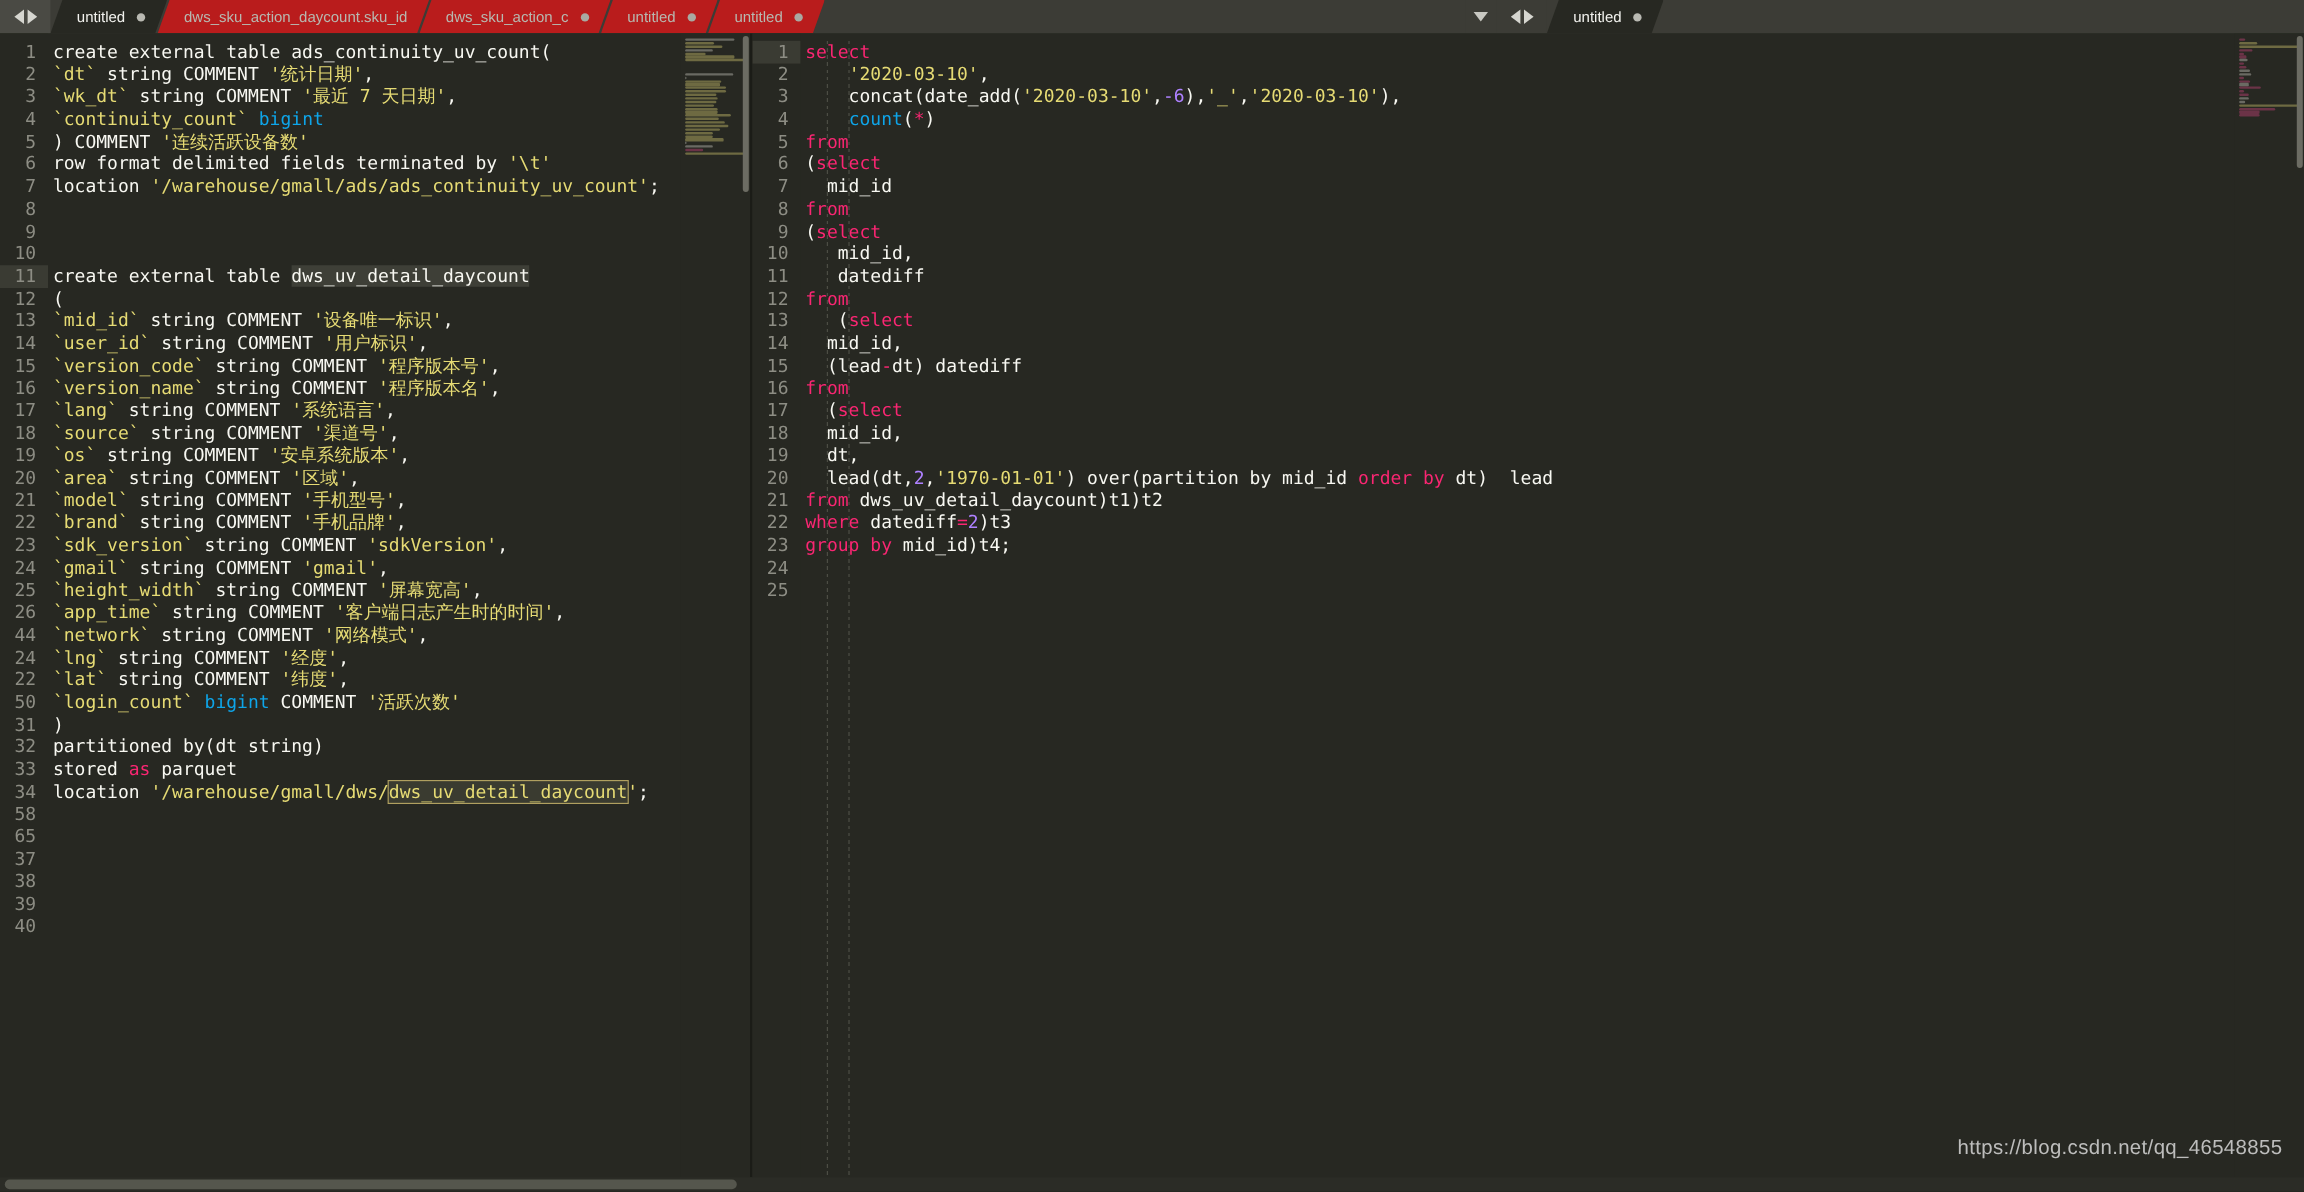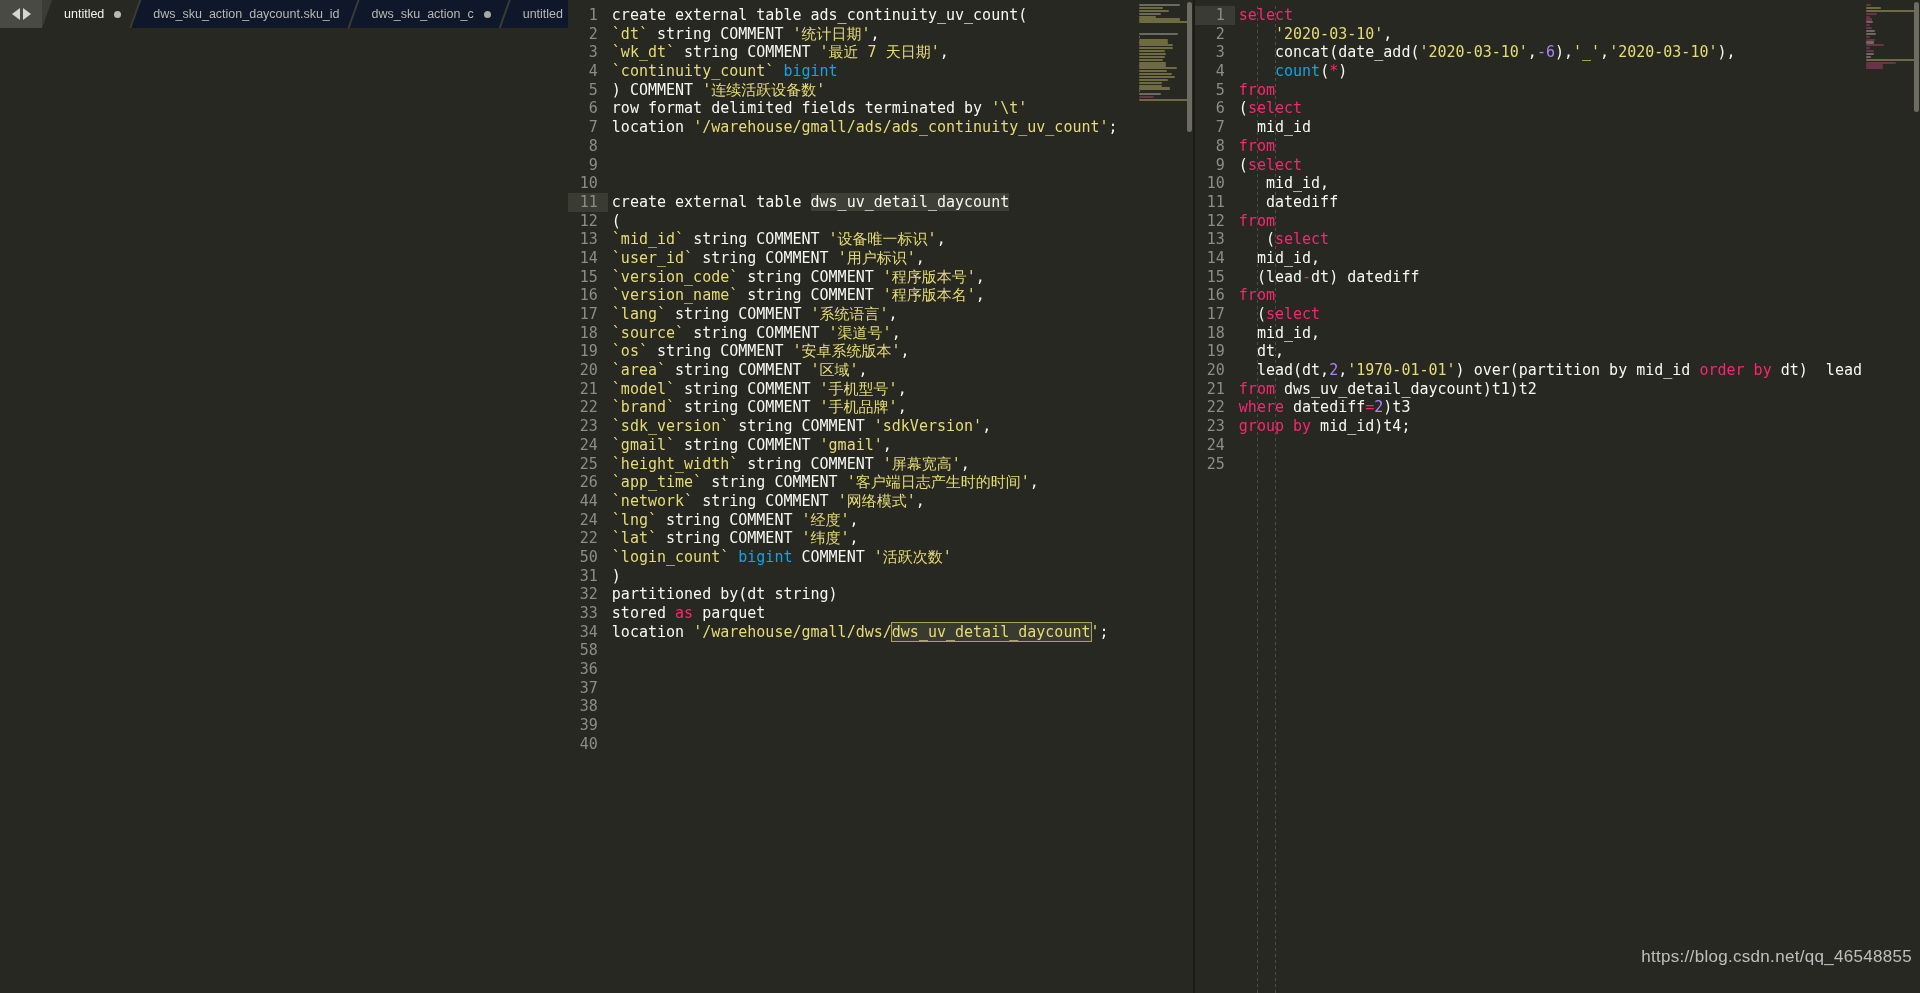--- a/index.html
+++ b/index.html
@@ -1,39 +1,39 @@
 <!DOCTYPE html>
 <html><head>
 <meta charset="utf-8">
 <style>
   * { margin:0; padding:0; box-sizing:border-box; }
   html,body {
     width:1920px; height:993px; overflow:hidden;
     background:#272822;
     font-family:"DejaVu Sans Mono","Liberation Mono",monospace;
   }
-  #app { width:1920px; height:993px; position:relative; display:flex; flex-direction:row; background:#272822; }
+  #app { width:1920px; height:993px; position:relative; display:flex; flex-direction:column; background:#272822; }
 
   
   .tabbar {
     height:28px; min-height:28px; display:flex; align-items:stretch;
     background:#3c3c36; position:relative; overflow:hidden;
   }
   .navarrows {
     width:42px; display:flex; align-items:center; justify-content:center; gap:3px;
     background:#4a4a44; flex:none;
   }
   .navarrows .tri { width:0; height:0; }
   .tri-l { border-top:6px solid transparent; border-bottom:6px solid transparent; border-right:8px solid #d6d6d0; }
   .tri-r { border-top:6px solid transparent; border-bottom:6px solid transparent; border-left:8px solid #d6d6d0; }
   .tri-d { border-left:6px solid transparent; border-right:6px solid transparent; border-top:8px solid #c8c8c2; }
 
   .tab {
     position:relative; display:flex; align-items:center; gap:10px;
-    padding:0 18px 0 22px; background:#0f172a; color:#b8b8b0;
+    padding:0 18px 0 22px; background:#b91c1c; color:#b8b8b0;
     font-family:"Liberation Sans",sans-serif; font-size:12.5px; white-space:nowrap;
     margin-right:-8px;
     clip-path: polygon(10px 0, 100% 0, calc(100% - 10px) 100%, 0 100%);
   }
   .tab.active { background:#272822; color:#f2f2ee; z-index:5; }
   .tab .dot { width:7px; height:7px; border-radius:50%; background:#a9a9a2; flex:none; }
   .tab.active .dot { background:#b9b9b2; }
   .tabbar-spacer { flex:1; background:#3c3c36; }
   .dropcaret { width:26px; display:flex; align-items:center; justify-content:center; background:#3c3c36; flex:none;}
 
@@ -91,21 +91,21 @@
     color:#30343a; font-family:"Liberation Sans",sans-serif; font-size:12px; padding:0 12px;
   }
   .sb-icon {
     width:16px; height:12px; border:1.6px solid #4a4f55; border-radius:2px; margin-right:12px;
     position:relative; flex:none;
   }
   .sb-icon:after { content:""; position:absolute; left:0; right:0; bottom:0; height:3px; background:#4a4f55; }
   .sb-right { margin-left:auto; display:flex; gap:56px; padding-right:26px; }
 
   .watermark {
-    position:absolute; right:8px; bottom:26px; color:#d8d8d8; opacity:.85;
+    position:absolute; right:18px; bottom:26px; color:#d8d8d8; opacity:.85;
     font-family:"Liberation Sans",sans-serif; font-size:17px; letter-spacing:.3px;
     pointer-events:none; white-space:nowrap;
   }
 </style>
 </head>
 <body>
 
 <div id="app">
 
   <div class="tabbar">
@@ -183,21 +183,21 @@
           <div class="ln">26</div>
           <div class="ln">44</div>
           <div class="ln">24</div>
           <div class="ln">22</div>
           <div class="ln">50</div>
           <div class="ln">31</div>
           <div class="ln">32</div>
           <div class="ln">33</div>
           <div class="ln">34</div>
           <div class="ln">58</div>
-          <div class="ln">36</div>
+          <div class="ln">65</div>
           <div class="ln">37</div>
           <div class="ln">38</div>
           <div class="ln">39</div>
           <div class="ln">40</div>
         </div>
       <div class="code" id="code-left"><div class="row"><span class="pl">create external table ads_continuity_uv_count(</span></div><div class="row"><span class="idq">`dt` </span><span class="pl">string COMMENT </span><span class="str">'统计日期'</span><span class="pl">,</span></div><div class="row"><span class="idq">`wk_dt` </span><span class="pl">string COMMENT </span><span class="str">'最近 7 天日期'</span><span class="pl">,</span></div><div class="row"><span class="idq">`continuity_count` </span><span class="type">bigint</span></div><div class="row"><span class="pl">) COMMENT </span><span class="str">'连续活跃设备数'</span></div><div class="row"><span class="pl">row format delimited fields terminated by </span><span class="str">'\t'</span></div><div class="row"><span class="pl">location </span><span class="str">'/warehouse/gmall/ads/ads_continuity_uv_count'</span><span class="pl">;</span></div><div class="row">&nbsp;</div><div class="row">&nbsp;</div><div class="row">&nbsp;</div><div class="row"><span class="pl">create external table </span><span class="pl hl-soft">dws_uv_detail_daycount</span></div><div class="row"><span class="pl">(</span></div><div class="row"><span class="idq">`mid_id` </span><span class="pl">string COMMENT </span><span class="str">'设备唯一标识'</span><span class="pl">,</span></div><div class="row"><span class="idq">`user_id` </span><span class="pl">string COMMENT </span><span class="str">'用户标识'</span><span class="pl">,</span></div><div class="row"><span class="idq">`version_code` </span><span class="pl">string COMMENT </span><span class="str">'程序版本号'</span><span class="pl">,</span></div><div class="row"><span class="idq">`version_name` </span><span class="pl">string COMMENT </span><span class="str">'程序版本名'</span><span class="pl">,</span></div><div class="row"><span class="idq">`lang` </span><span class="pl">string COMMENT </span><span class="str">'系统语言'</span><span class="pl">,</span></div><div class="row"><span class="idq">`source` </span><span class="pl">string COMMENT </span><span class="str">'渠道号'</span><span class="pl">,</span></div><div class="row"><span class="idq">`os` </span><span class="pl">string COMMENT </span><span class="str">'安卓系统版本'</span><span class="pl">,</span></div><div class="row"><span class="idq">`area` </span><span class="pl">string COMMENT </span><span class="str">'区域'</span><span class="pl">,</span></div><div class="row"><span class="idq">`model` </span><span class="pl">string COMMENT </span><span class="str">'手机型号'</span><span class="pl">,</span></div><div class="row"><span class="idq">`brand` </span><span class="pl">string COMMENT </span><span class="str">'手机品牌'</span><span class="pl">,</span></div><div class="row"><span class="idq">`sdk_version` </span><span class="pl">string COMMENT </span><span class="str">'sdkVersion'</span><span class="pl">,</span></div><div class="row"><span class="idq">`gmail` </span><span class="pl">string COMMENT </span><span class="str">'gmail'</span><span class="pl">,</span></div><div class="row"><span class="idq">`height_width` </span><span class="pl">string COMMENT </span><span class="str">'屏幕宽高'</span><span class="pl">,</span></div><div class="row"><span class="idq">`app_time` </span><span class="pl">string COMMENT </span><span class="str">'客户端日志产生时的时间'</span><span class="pl">,</span></div><div class="row"><span class="idq">`network` </span><span class="pl">string COMMENT </span><span class="str">'网络模式'</span><span class="pl">,</span></div><div class="row"><span class="idq">`lng` </span><span class="pl">string COMMENT </span><span class="str">'经度'</span><span class="pl">,</span></div><div class="row"><span class="idq">`lat` </span><span class="pl">string COMMENT </span><span class="str">'纬度'</span><span class="pl">,</span></div><div class="row"><span class="idq">`login_count` </span><span class="type">bigint</span><span class="pl"> COMMENT </span><span class="str">'活跃次数'</span></div><div class="row"><span class="pl">)</span></div><div class="row"><span class="pl">partitioned by(dt string)</span></div><div class="row"><span class="pl">stored </span><span class="kw">as</span><span class="pl"> parquet</span></div><div class="row"><span class="pl">location </span><span class="str">'/warehouse/gmall/dws/</span><span class="str hl-box">dws_uv_detail_daycount</span><span class="str">'</span><span class="pl">;</span></div><div class="row">&nbsp;</div><div class="row">&nbsp;</div><div class="row">&nbsp;</div><div class="row">&nbsp;</div><div class="row">&nbsp;</div><div class="row">&nbsp;</div></div>
       <div class="minimap" id="mm-left">
         <div class="scrollthumb" id="thumb-left" style="height: 130px; top: 2px;"></div>
       <div class="mm-line" style="width: 41.4px; background: rgb(106, 106, 99);"></div>
           <div class="mm-line" style="width: 24.3px; background: rgb(110, 106, 66);"></div>

